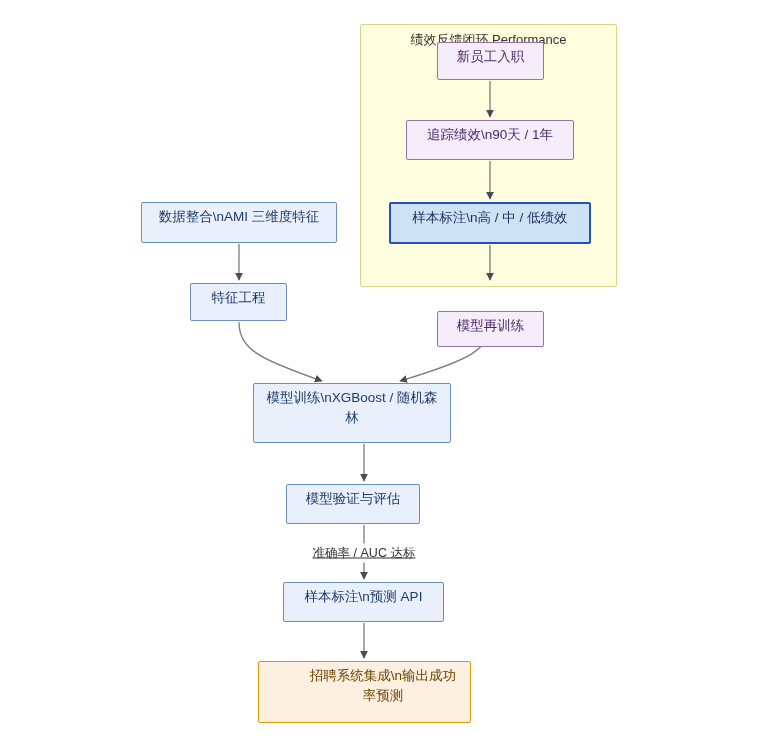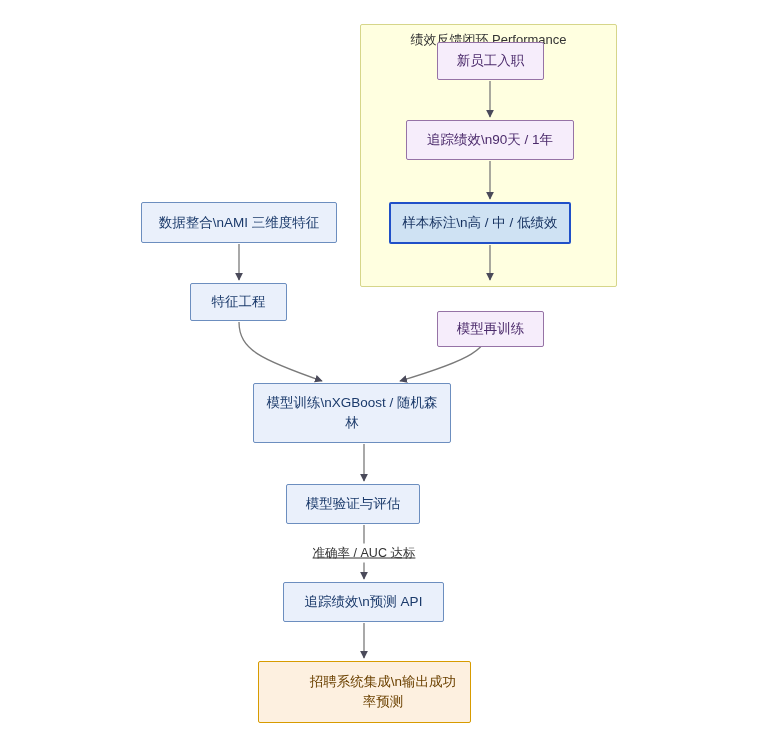--- a/index.html
+++ b/index.html
@@ -24,21 +24,21 @@
     position: absolute;
     left: 0; top: 0;
     width: 760px;
     height: 742px;
     pointer-events: none;
   }
   .node {
     position: absolute;
     box-sizing: border-box;
     display: flex;
-    align-items: center;
+    align-items: flex-start;
     justify-content: center;
     text-align: center;
     line-height: 1.45;
     border-radius: 2px;
     padding: 4px 10px;
   }
   .node span {
     display: block;
     width: 100%;
   }
@@ -125,21 +125,21 @@
   </svg>
 
   <div class="node n-purple fs135" style="left:437px; top:42px; width:107px; height:38px;">
     <span>新员工入职</span>
   </div>
 
   <div class="node n-purple fs135" style="left:406px; top:120px; width:168px; height:40px;">
     <span>追踪绩效\n90天 / 1年</span>
   </div>
 
-  <div class="node n-blue-strong fs135" style="left:389px; top:202px; width:182px; height:42px;">
+  <div class="node n-blue-strong fs135" style="left:389px; top:202px; width:202px; height:42px;">
     <span>样本标注\n高 / 中 / 低绩效</span>
   </div>
 
   <div class="node n-purple fs135" style="left:437px; top:283px; width:107px; height:36px;margin-top:28px;">
     <span>模型再训练</span>
   </div>
 
   <div class="node n-blue fs135" style="left:141px; top:202px; width:196px; height:41px;">
     <span>数据整合\nAMI 三维度特征</span>
   </div>
@@ -150,21 +150,21 @@
 
   <div class="node n-blue fs135" style="left:253px; top:383px; width:198px; height:60px;">
     <span>模型训练\nXGBoost / 随机森林</span>
   </div>
 
   <div class="node n-blue fs135" style="left:286px; top:484px; width:134px; height:40px;">
     <span>模型验证与评估</span>
   </div>
 
   <div class="node n-blue fs135" style="left:283px; top:582px; width:161px; height:40px;">
-    <span>追踪绩效\n预测 API</span>
+    <span>样本标注\n预测 API</span>
   </div>
 
   <div class="node n-orange fs135" style="left:258px; top:661px; width:213px; height:62px;">
     <span>招聘系统集成\n输出成功率预测</span>
   </div>
 
   <div class="edge-label" style="left:364px; top:553px;">准确率 / AUC 达标</div>
 
 </div>
 

